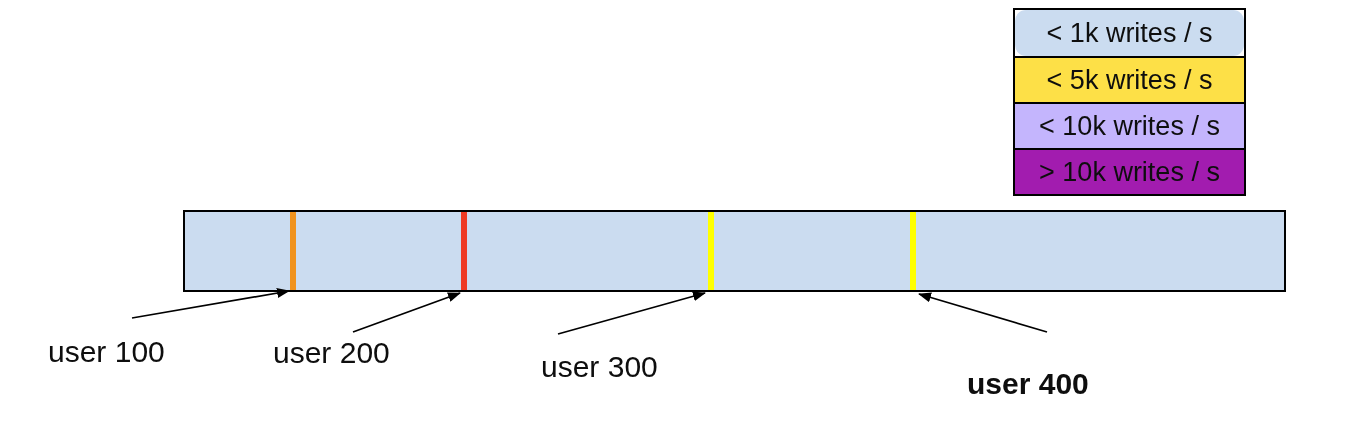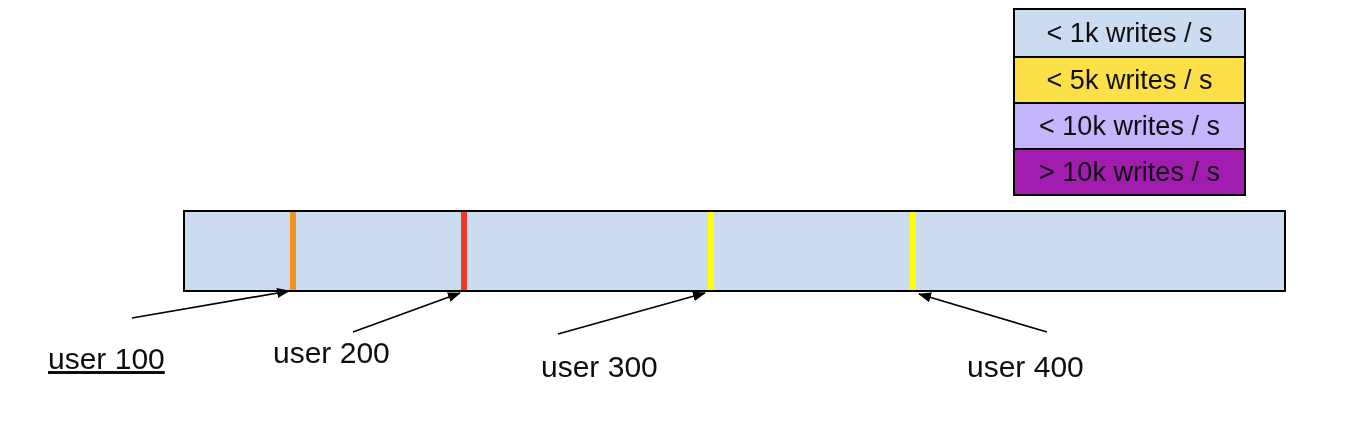--- a/index.html
+++ b/index.html
@@ -66,41 +66,41 @@
   .marker-user-200 { left: 276px; }
   .marker-user-300 { left: 523px; }
   .marker-user-400 { left: 725px; }
   .user-label {
     position: absolute;
     font-size: 30px;
     line-height: 30px;
     white-space: nowrap;
     color: #0e0e0e;
   }
-  .label-user-100 { left: 48px;  top: 344px; text-decoration: underline; }
+  .label-user-100 { left: 48px;  top: 337px; }
   .label-user-200 { left: 273px; top: 338px; }
   .label-user-300 { left: 494px; top: 352px; margin-left: 47px; }
-  .label-user-400 { left: 967px; top: 352px; }
+  .label-user-400 { left: 967px; top: 369px; font-weight: bold; }
   .arrows {
     position: absolute;
     left: 0;
     top: 0;
     width: 1350px;
     height: 422px;
     pointer-events: none;
   }
 </style>
 </head>
 <body>
 
 <div class="canvas">
 
 
   <div class="legend">
-    <div class="legend-row" style="background-color: rgb(203, 220, 240);">&lt; 1k writes / s</div>
+    <div class="legend-row" style="background-color: rgb(203, 220, 240); border-radius: 11px;">&lt; 1k writes / s</div>
     <div class="legend-row" style="background-color: #fde047;">&lt; 5k writes / s</div>
     <div class="legend-row" style="background-color: #c4b5fd;">&lt; 10k writes / s</div>
     <div class="legend-row" style="background-color: #a21caf;">&gt; 10k writes / s</div>
   </div>
 
   <div class="bar" style="background-color: rgb(203, 220, 240);">
     <div class="marker marker-user-100" style="background-color: rgb(240, 147, 31);"></div>
     <div class="marker marker-user-200" style="background-color: rgb(238, 58, 36);"></div>
     <div class="marker marker-user-300" style="background-color: rgb(255, 255, 0);"></div>
     <div class="marker marker-user-400" style="background-color: rgb(255, 255, 0);"></div>

